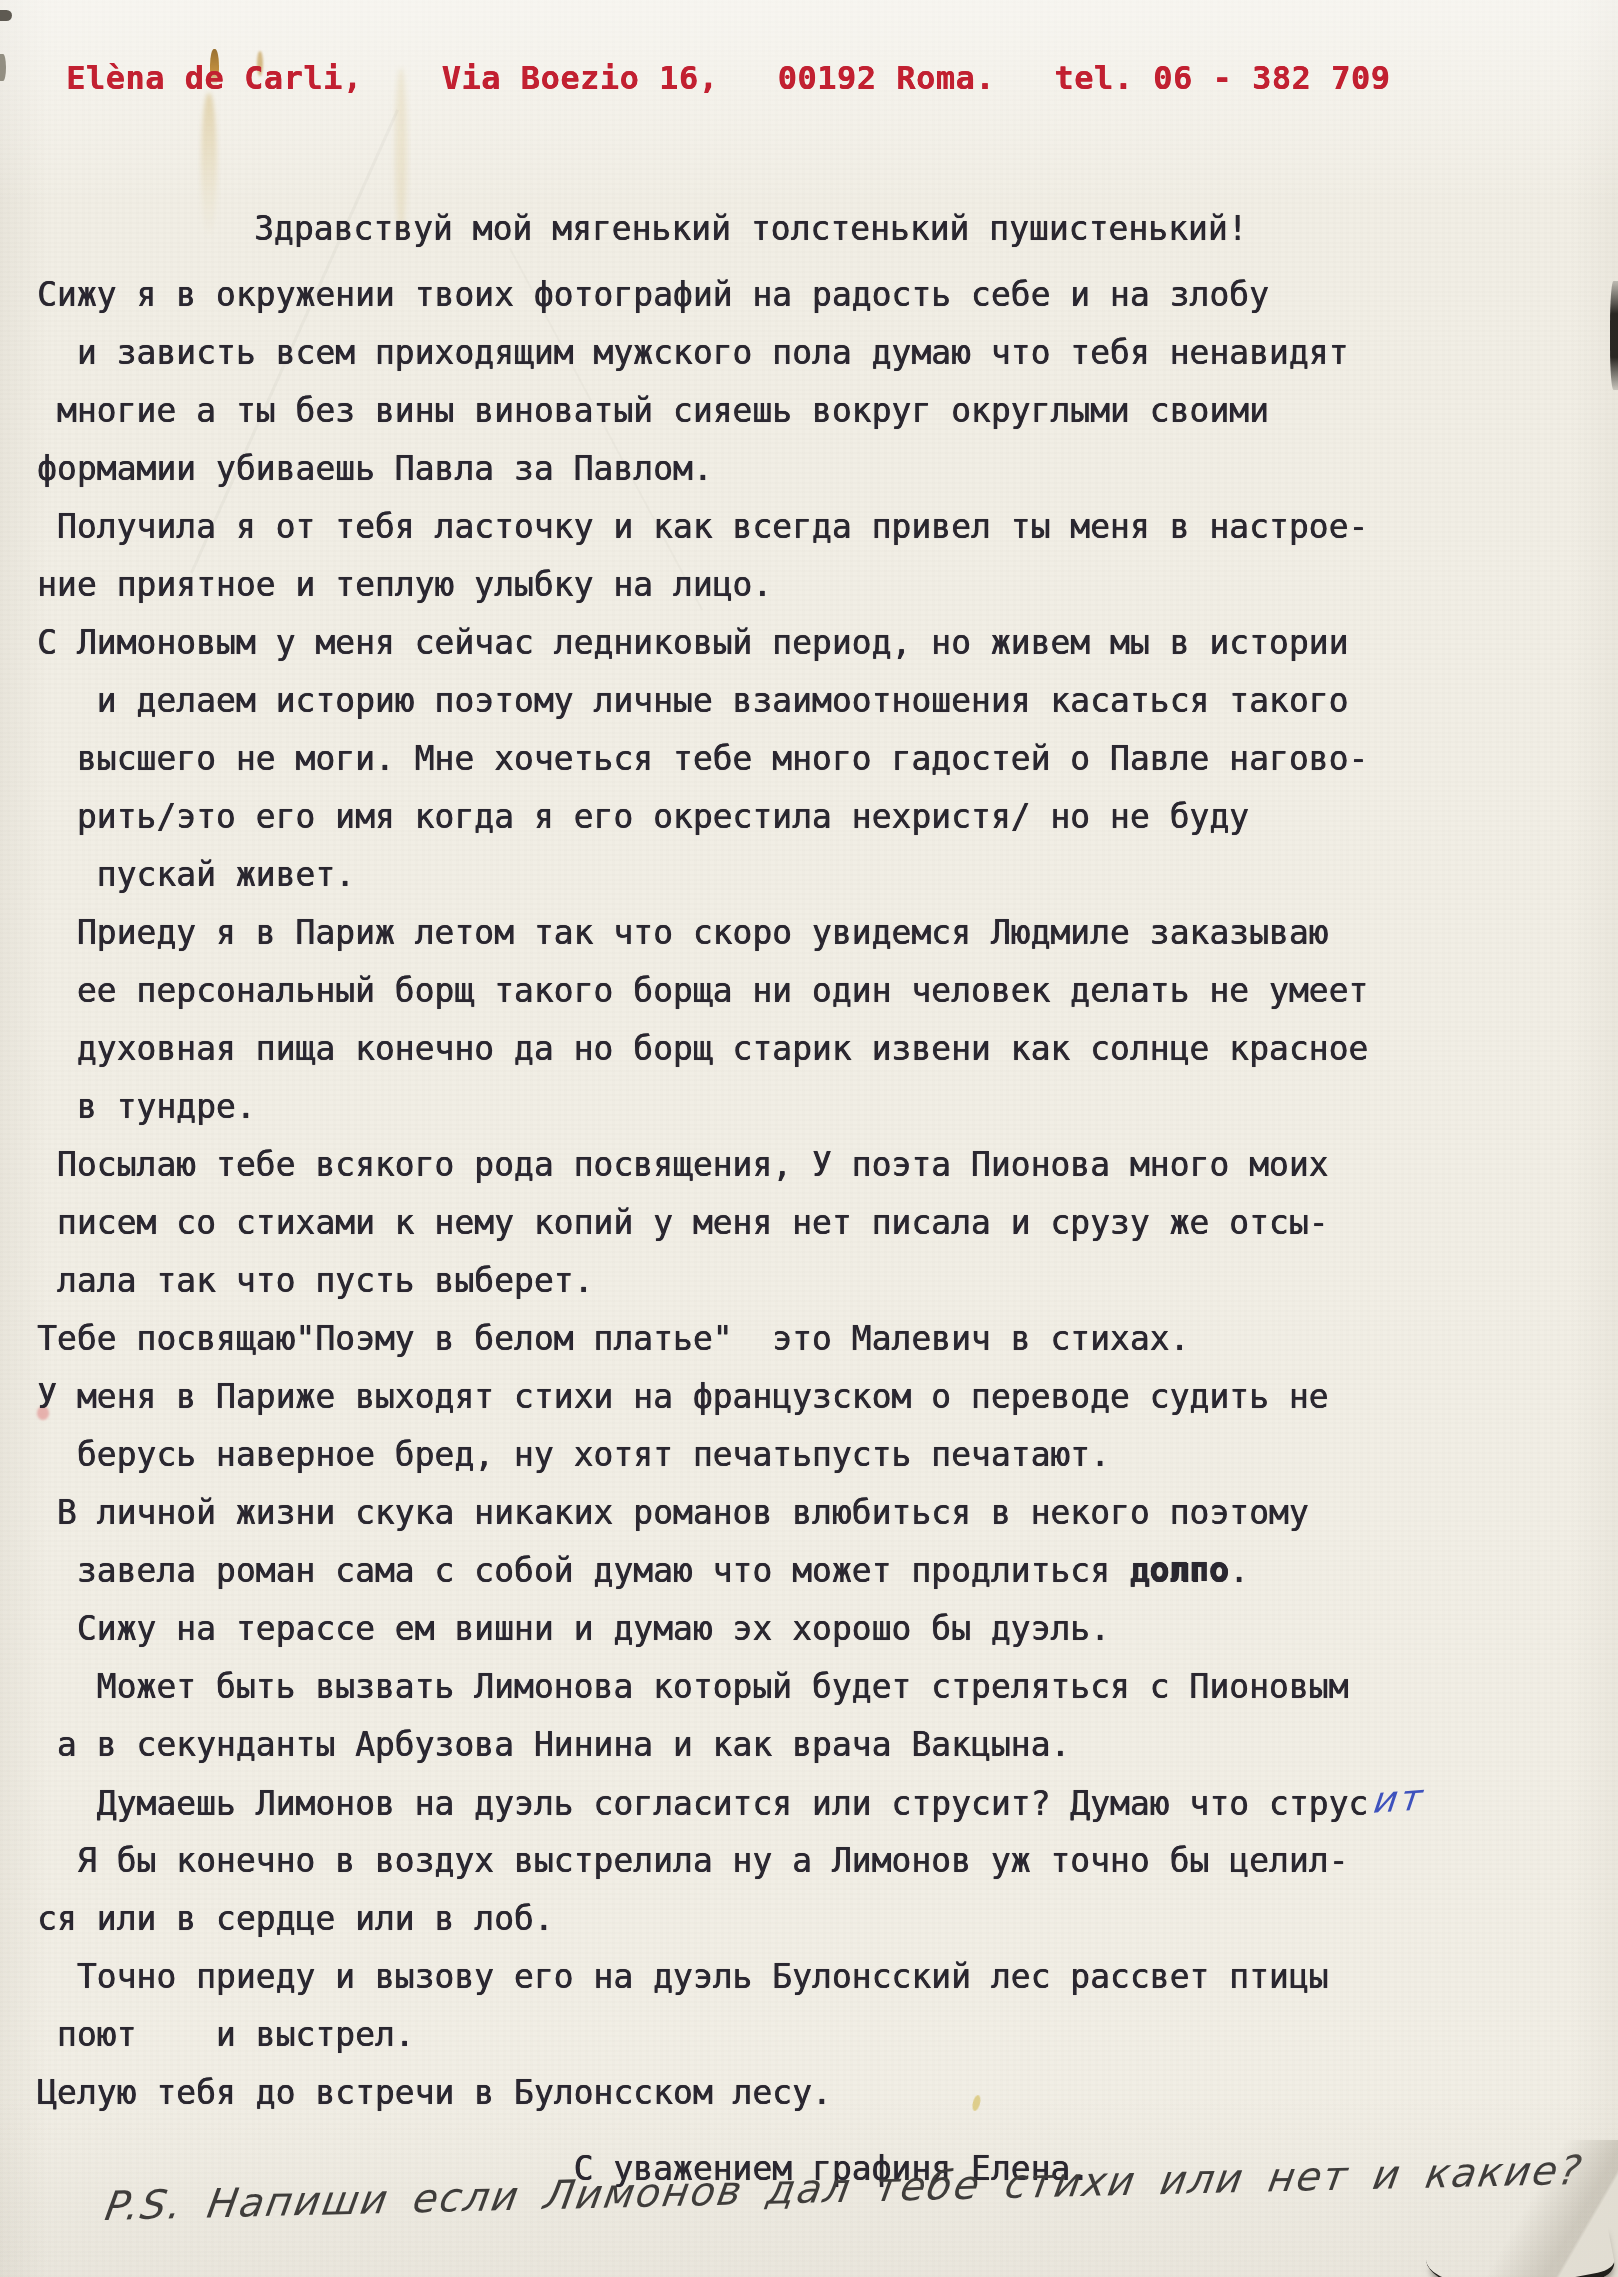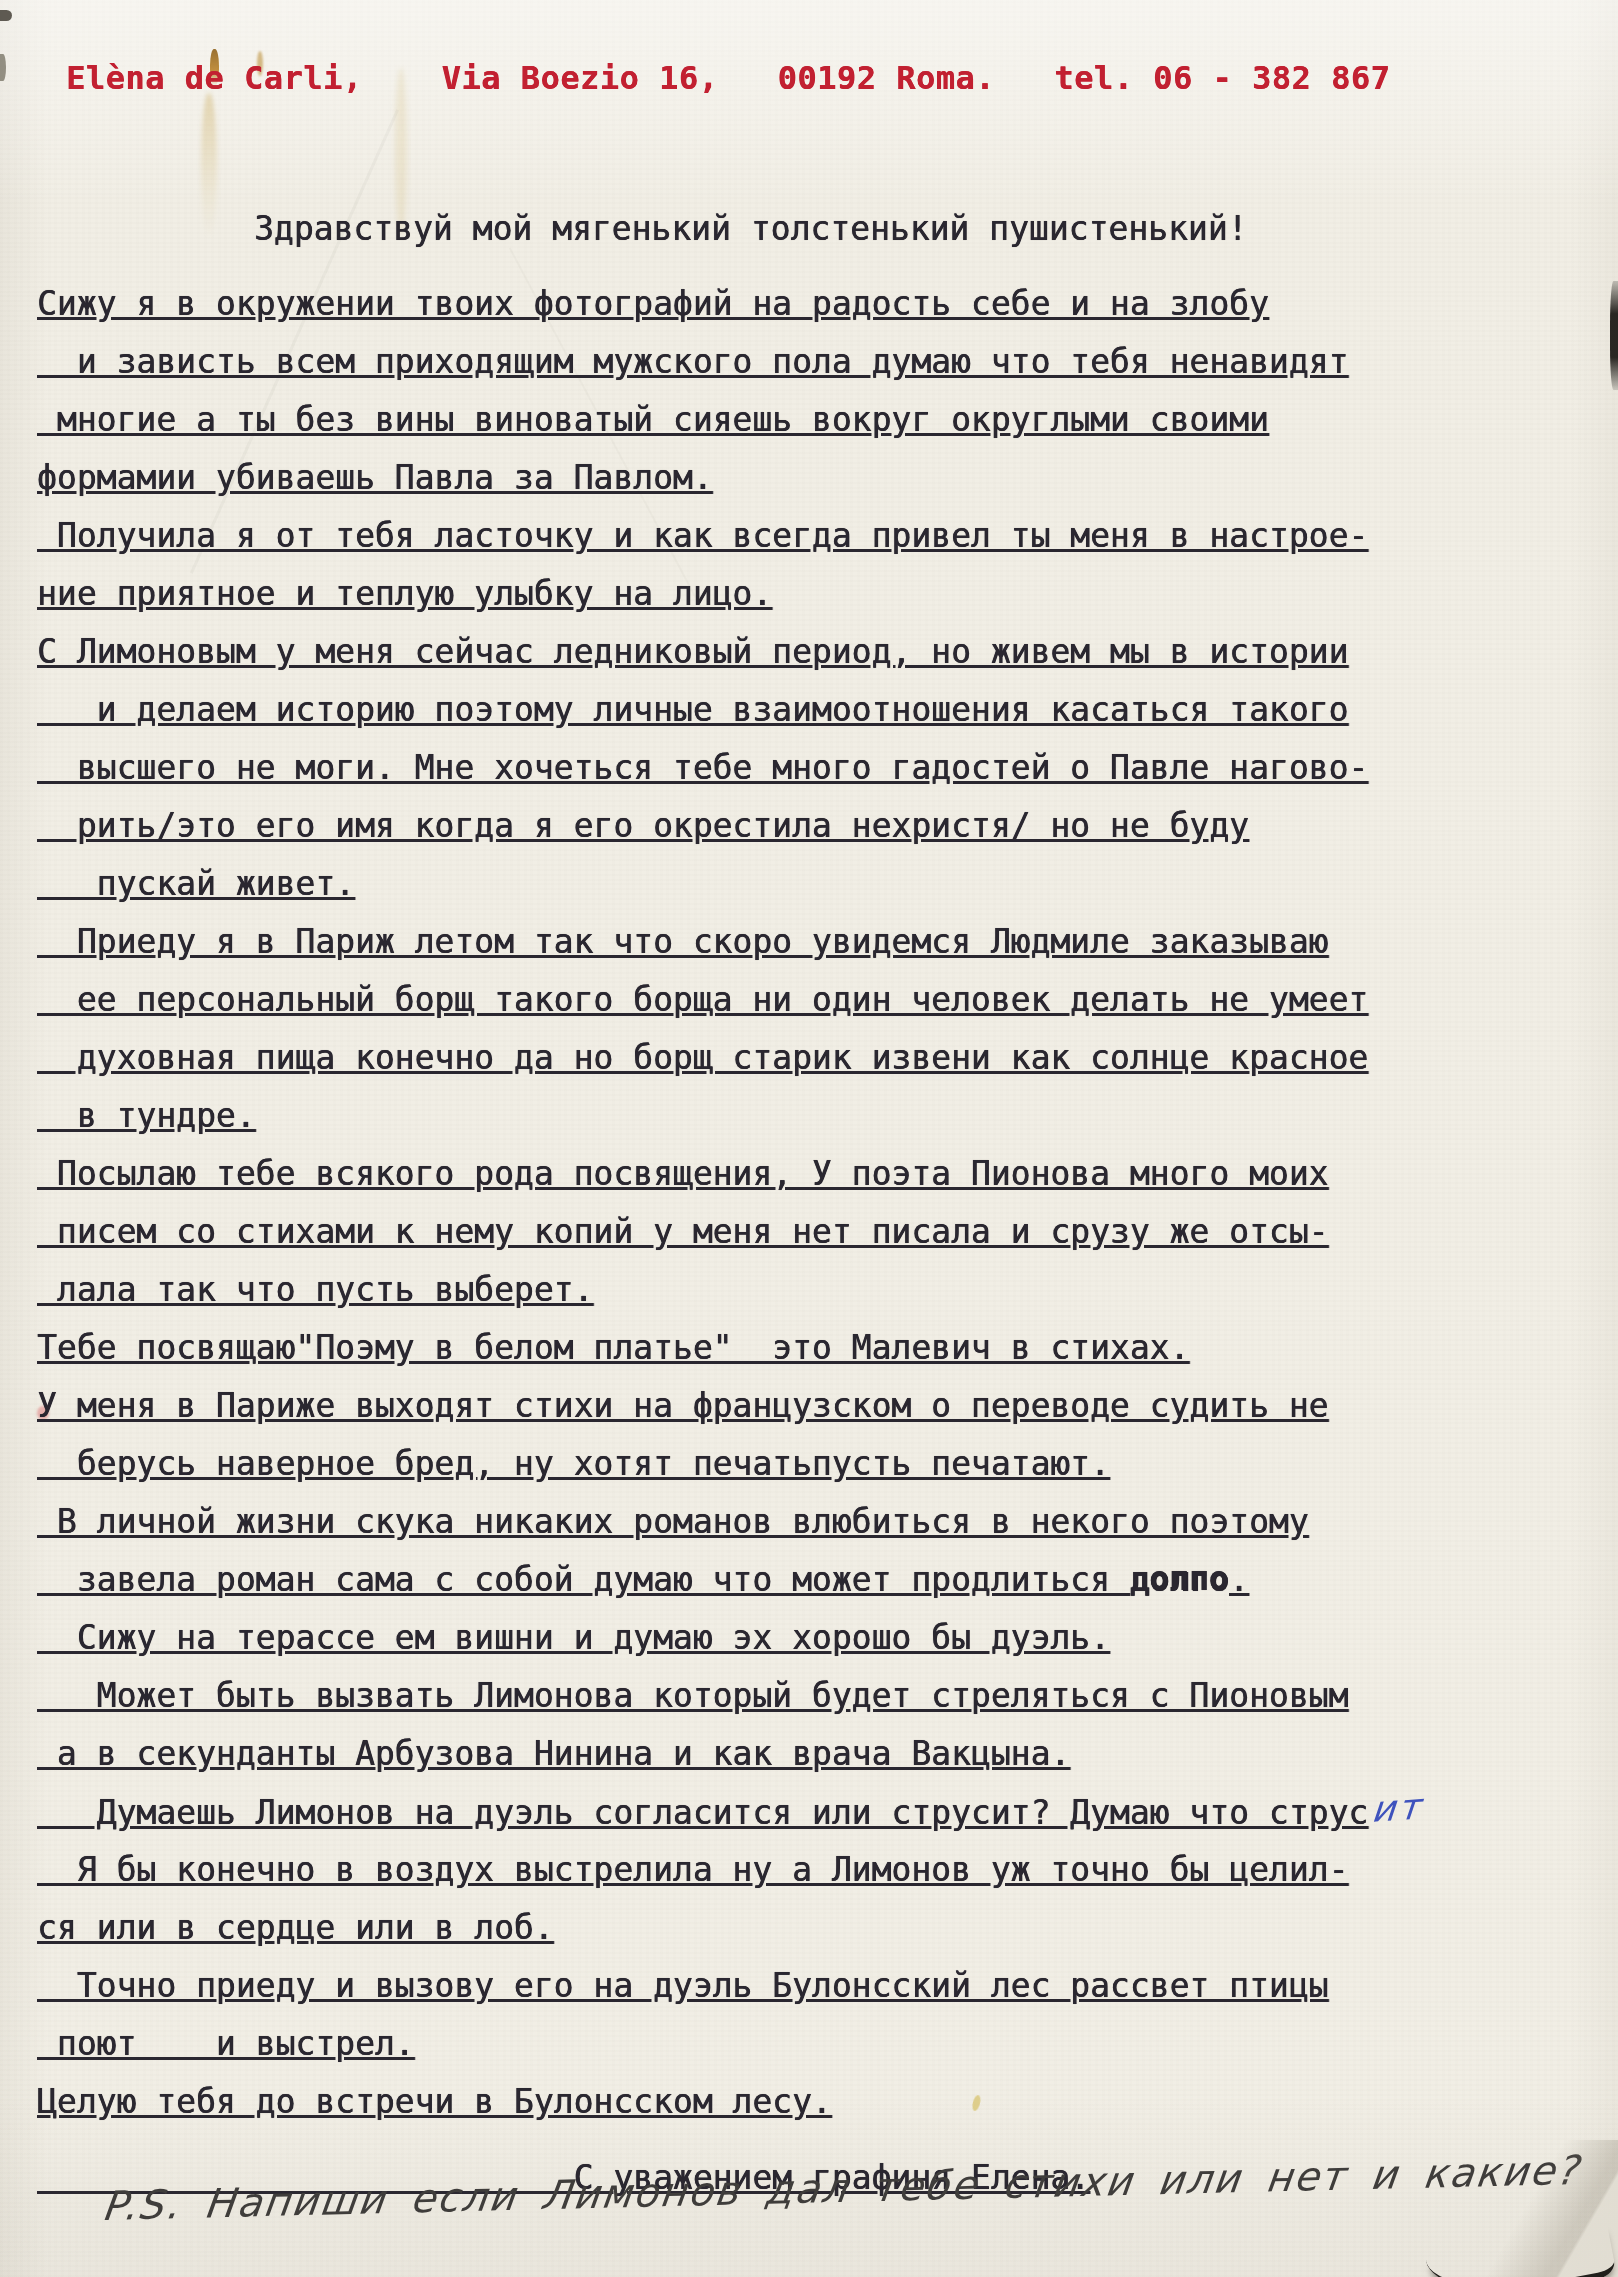--- a/index.html
+++ b/index.html
@@ -42,25 +42,24 @@
     left: 254px;
     top: 189px;
     font-size: 33px;
     white-space: pre;
     text-shadow: 0.5px 0 0 currentColor, 0 0 0.7px rgba(20,18,25,.5);
     margin-top: 20px;
   }
   .body {
     position: absolute;
     left: 37px;
-    top: 275px;
+    top: 266px;
     font-size: 33px;
     line-height: 58px;
     white-space: pre;
-    text-decoration: underline;
   }
   .line { height: 58px; white-space: pre; }
   .seg-typed, .seg-over {
     text-shadow: 0.5px 0 0 currentColor, 0 0 0.7px rgba(20,18,25,.5);
   }
   .seg-over {
     position: relative;
     display: inline-block;
     font-weight: bold;
   }
@@ -168,21 +167,21 @@
   <div class="stain stain-rust"></div>
   <div class="stain stain-rust2"></div>
   <div class="stain stain-yellow1"></div>
   <div class="stain stain-yellow2"></div>
   <div class="stain stain-pink"></div>
   <div class="stain stain-fleck"></div>
   <div class="stain edge-mark-left1"></div>
   <div class="stain edge-mark-left2"></div>
   <div class="stain edge-mark-right"></div>
 
-  <div class="header">Elèna de Carli,    Via Boezio 16,   00192 Roma.   tel. 06 - 382 867</div>
+  <div class="header">Elèna de Carli,    Via Boezio 16,   00192 Roma.   tel. 06 - 382 709</div>
 
   <div class="greeting">Здравствуй мой мягенький толстенький пушистенький!</div>
 
   <div class="body"><div class="line"><span class="seg-typed">Сижу я в окружении твоих фотографий на радость себе и на злобу</span></div><div class="line"><span class="seg-typed">  и зависть всем приходящим мужского пола думаю что тебя ненавидят</span></div><div class="line"><span class="seg-typed"> многие а ты без вины виноватый сияешь вокруг округлыми своими</span></div><div class="line"><span class="seg-typed">формамии убиваешь Павла за Павлом.</span></div><div class="line"><span class="seg-typed"> Получила я от тебя ласточку и как всегда привел ты меня в настрое-</span></div><div class="line"><span class="seg-typed">ние приятное и теплую улыбку на лицо.</span></div><div class="line"><span class="seg-typed">С Лимоновым у меня сейчас ледниковый период, но живем мы в истории</span></div><div class="line"><span class="seg-typed">   и делаем историю поэтому личные взаимоотношения касаться такого</span></div><div class="line"><span class="seg-typed">  высшего не моги. Мне хочеться тебе много гадостей о Павле нагово-</span></div><div class="line"><span class="seg-typed">  рить/это его имя когда я его окрестила нехристя/ но не буду</span></div><div class="line"><span class="seg-typed">   пускай живет.</span></div><div class="line"><span class="seg-typed">  Приеду я в Париж летом так что скоро увидемся Людмиле заказываю</span></div><div class="line"><span class="seg-typed">  ее персональный борщ такого борща ни один человек делать не умеет</span></div><div class="line"><span class="seg-typed">  духовная пища конечно да но борщ старик извени как солнце красное</span></div><div class="line"><span class="seg-typed">  в тундре.</span></div><div class="line"><span class="seg-typed"> Посылаю тебе всякого рода посвящения, У поэта Пионова много моих</span></div><div class="line"><span class="seg-typed"> писем со стихами к нему копий у меня нет писала и срузу же отсы-</span></div><div class="line"><span class="seg-typed"> лала так что пусть выберет.</span></div><div class="line"><span class="seg-typed">Тебе посвящаю"Поэму в белом платье"  это Малевич в стихах.</span></div><div class="line"><span class="seg-typed">У меня в Париже выходят стихи на французском о переводе судить не</span></div><div class="line"><span class="seg-typed">  берусь наверное бред, ну хотят печатьпусть печатают.</span></div><div class="line"><span class="seg-typed"> В личной жизни скука никаких романов влюбиться в некого поэтому</span></div><div class="line"><span class="seg-typed">  завела роман сама с собой думаю что может продлиться </span><span class="seg-over" data-over="оппо">долго</span><span class="seg-typed">.</span></div><div class="line"><span class="seg-typed">  Сижу на терассе ем вишни и думаю эх хорошо бы дуэль.</span></div><div class="line"><span class="seg-typed">   Может быть вызвать Лимонова который будет стреляться с Пионовым</span></div><div class="line"><span class="seg-typed"> а в секунданты Арбузова Нинина и как врача Вакцына.</span></div><div class="line"><span class="seg-typed">   Думаешь Лимонов на дуэль согласится или струсит? Думаю что струс</span><span class="seg-hand">ит</span></div><div class="line"><span class="seg-typed">  Я бы конечно в воздух выстрелила ну а Лимонов уж точно бы целил-</span></div><div class="line"><span class="seg-typed">ся или в сердце или в лоб.</span></div><div class="line"><span class="seg-typed">  Точно приеду и вызову его на дуэль Булонсский лес рассвет птицы</span></div><div class="line"><span class="seg-typed"> поют    и выстрел.</span></div><div class="line"><span class="seg-typed">Целую тебя до встречи в Булонсском лесу.</span></div><div class="line" style="margin-top: 17.6px;"><span class="seg-typed">                           С уважением графиня Елена.</span></div></div>
 
   <div class="ps">P.S. Напиши если Лимонов дал тебе стихи или нет и какие?</div>
 
   <div class="corner-fold"></div>
   <div class="corner-curl"></div>
 

